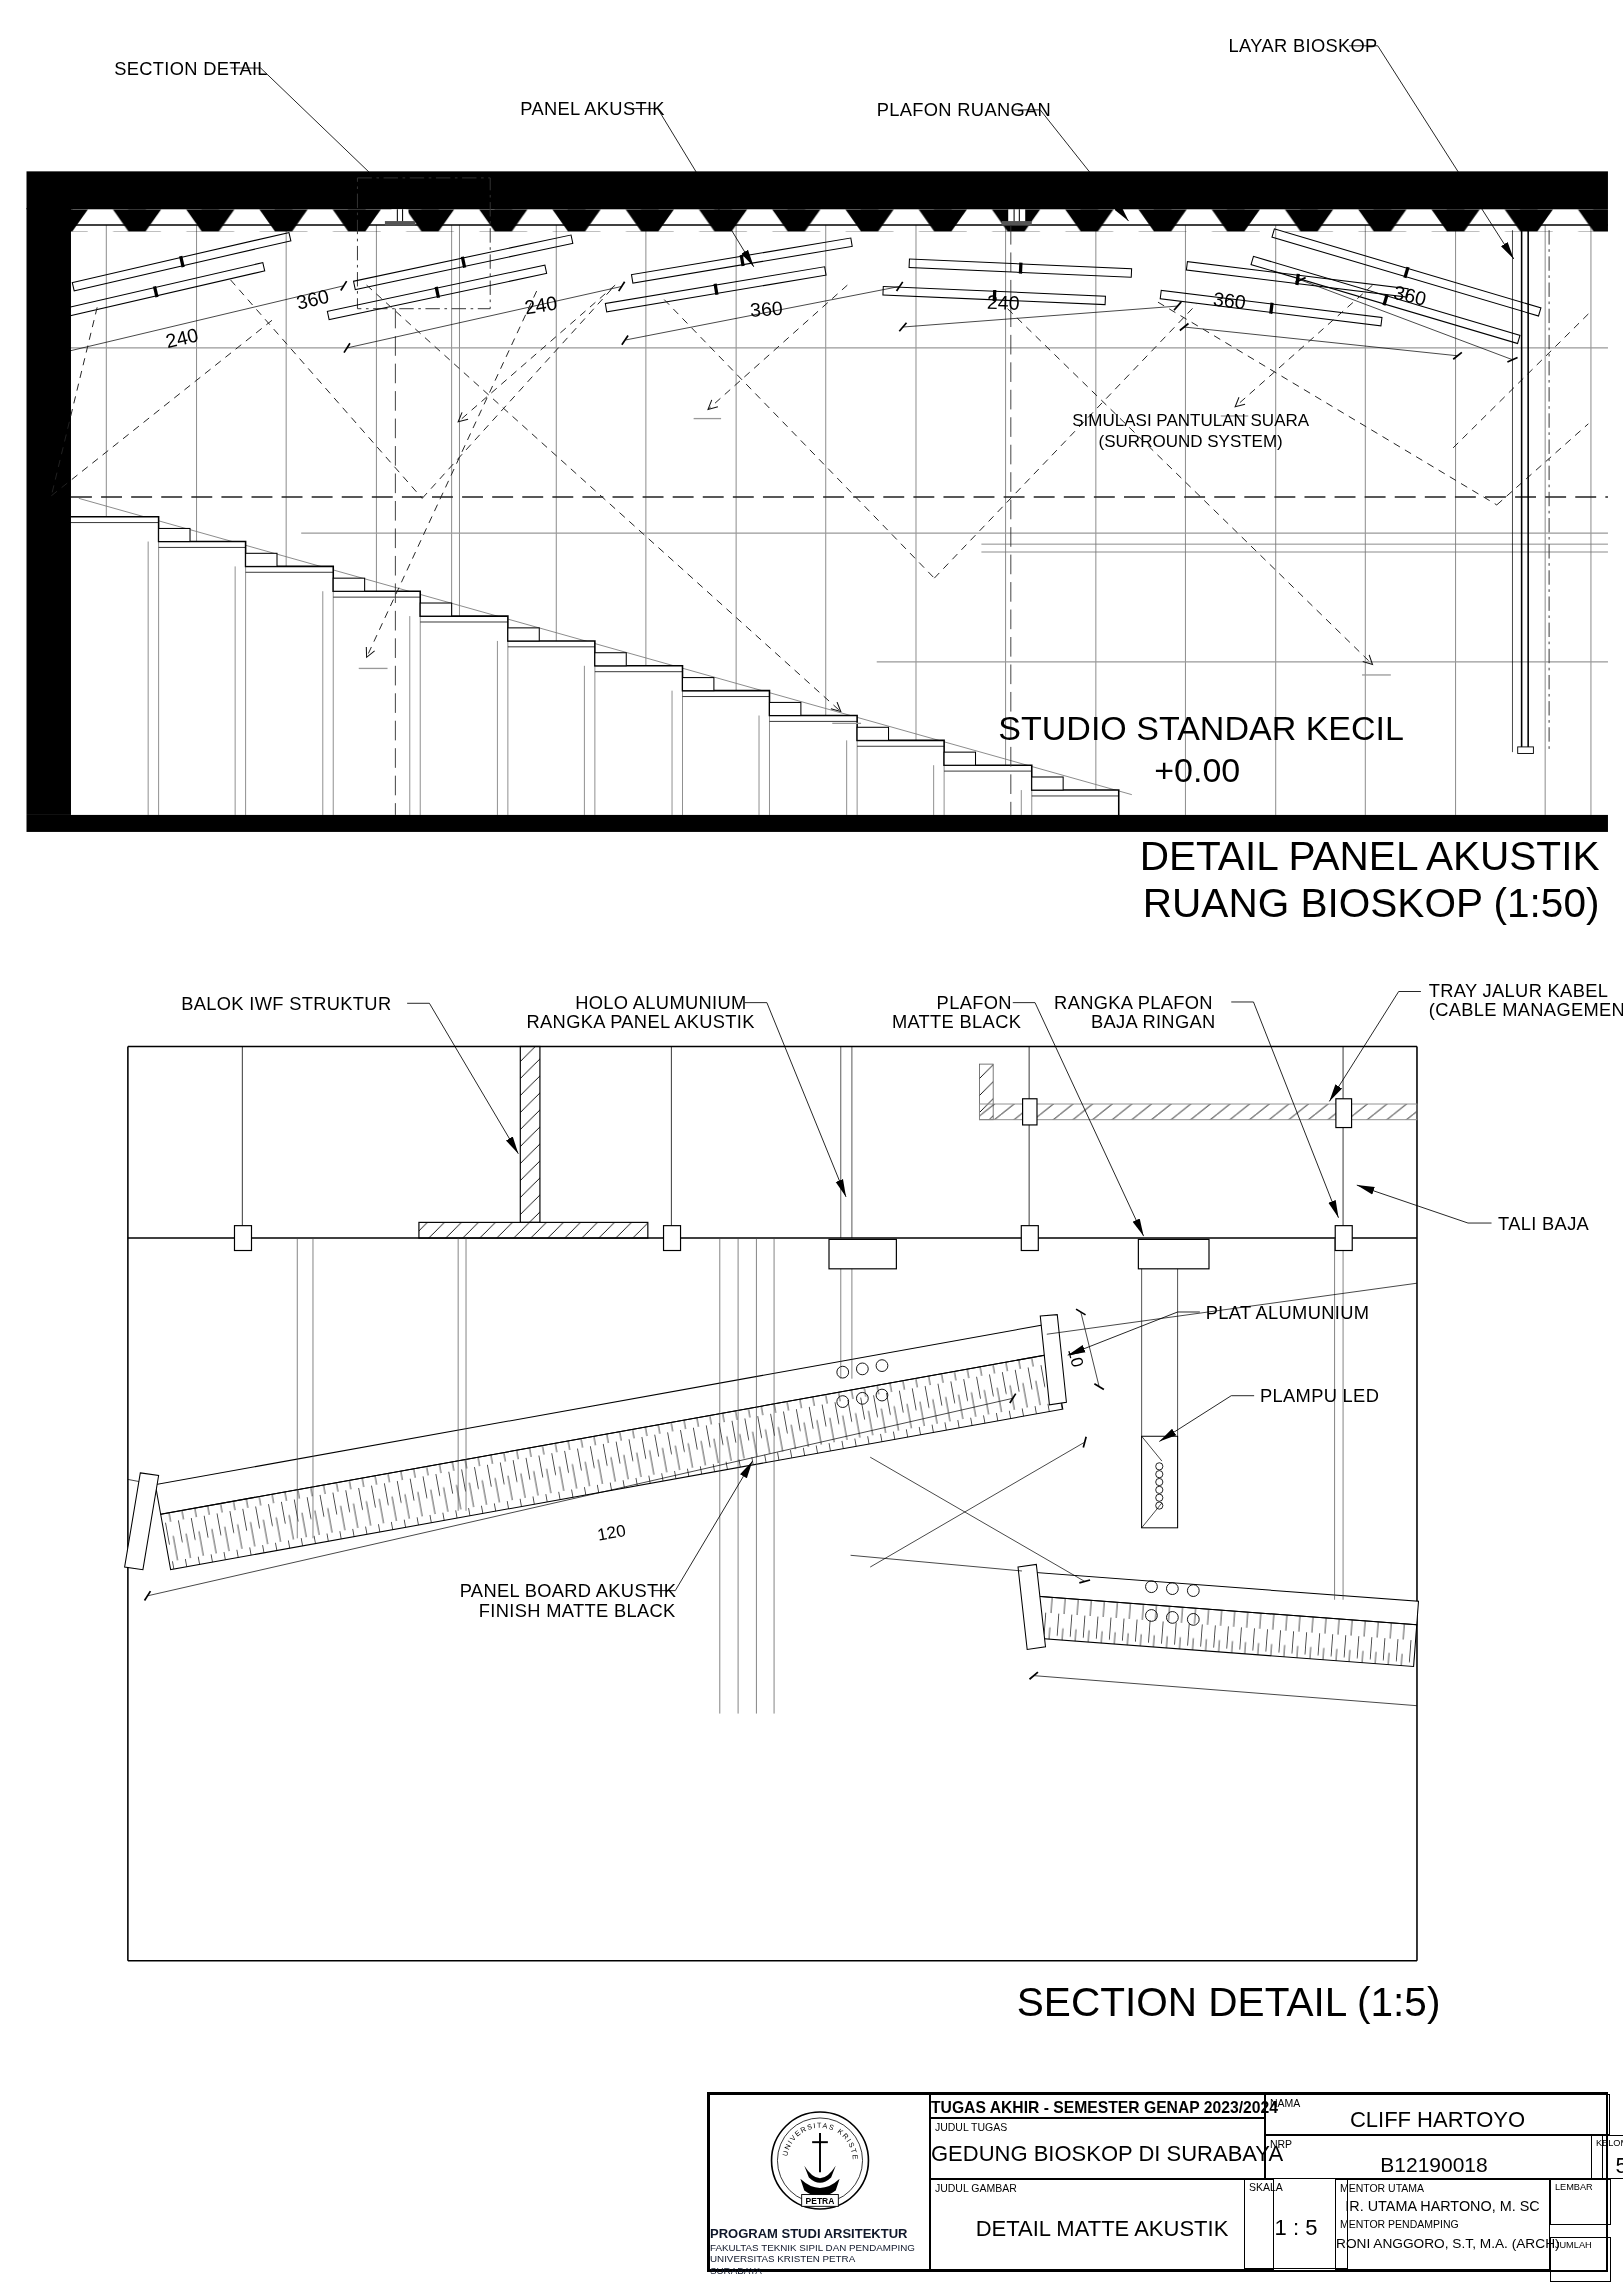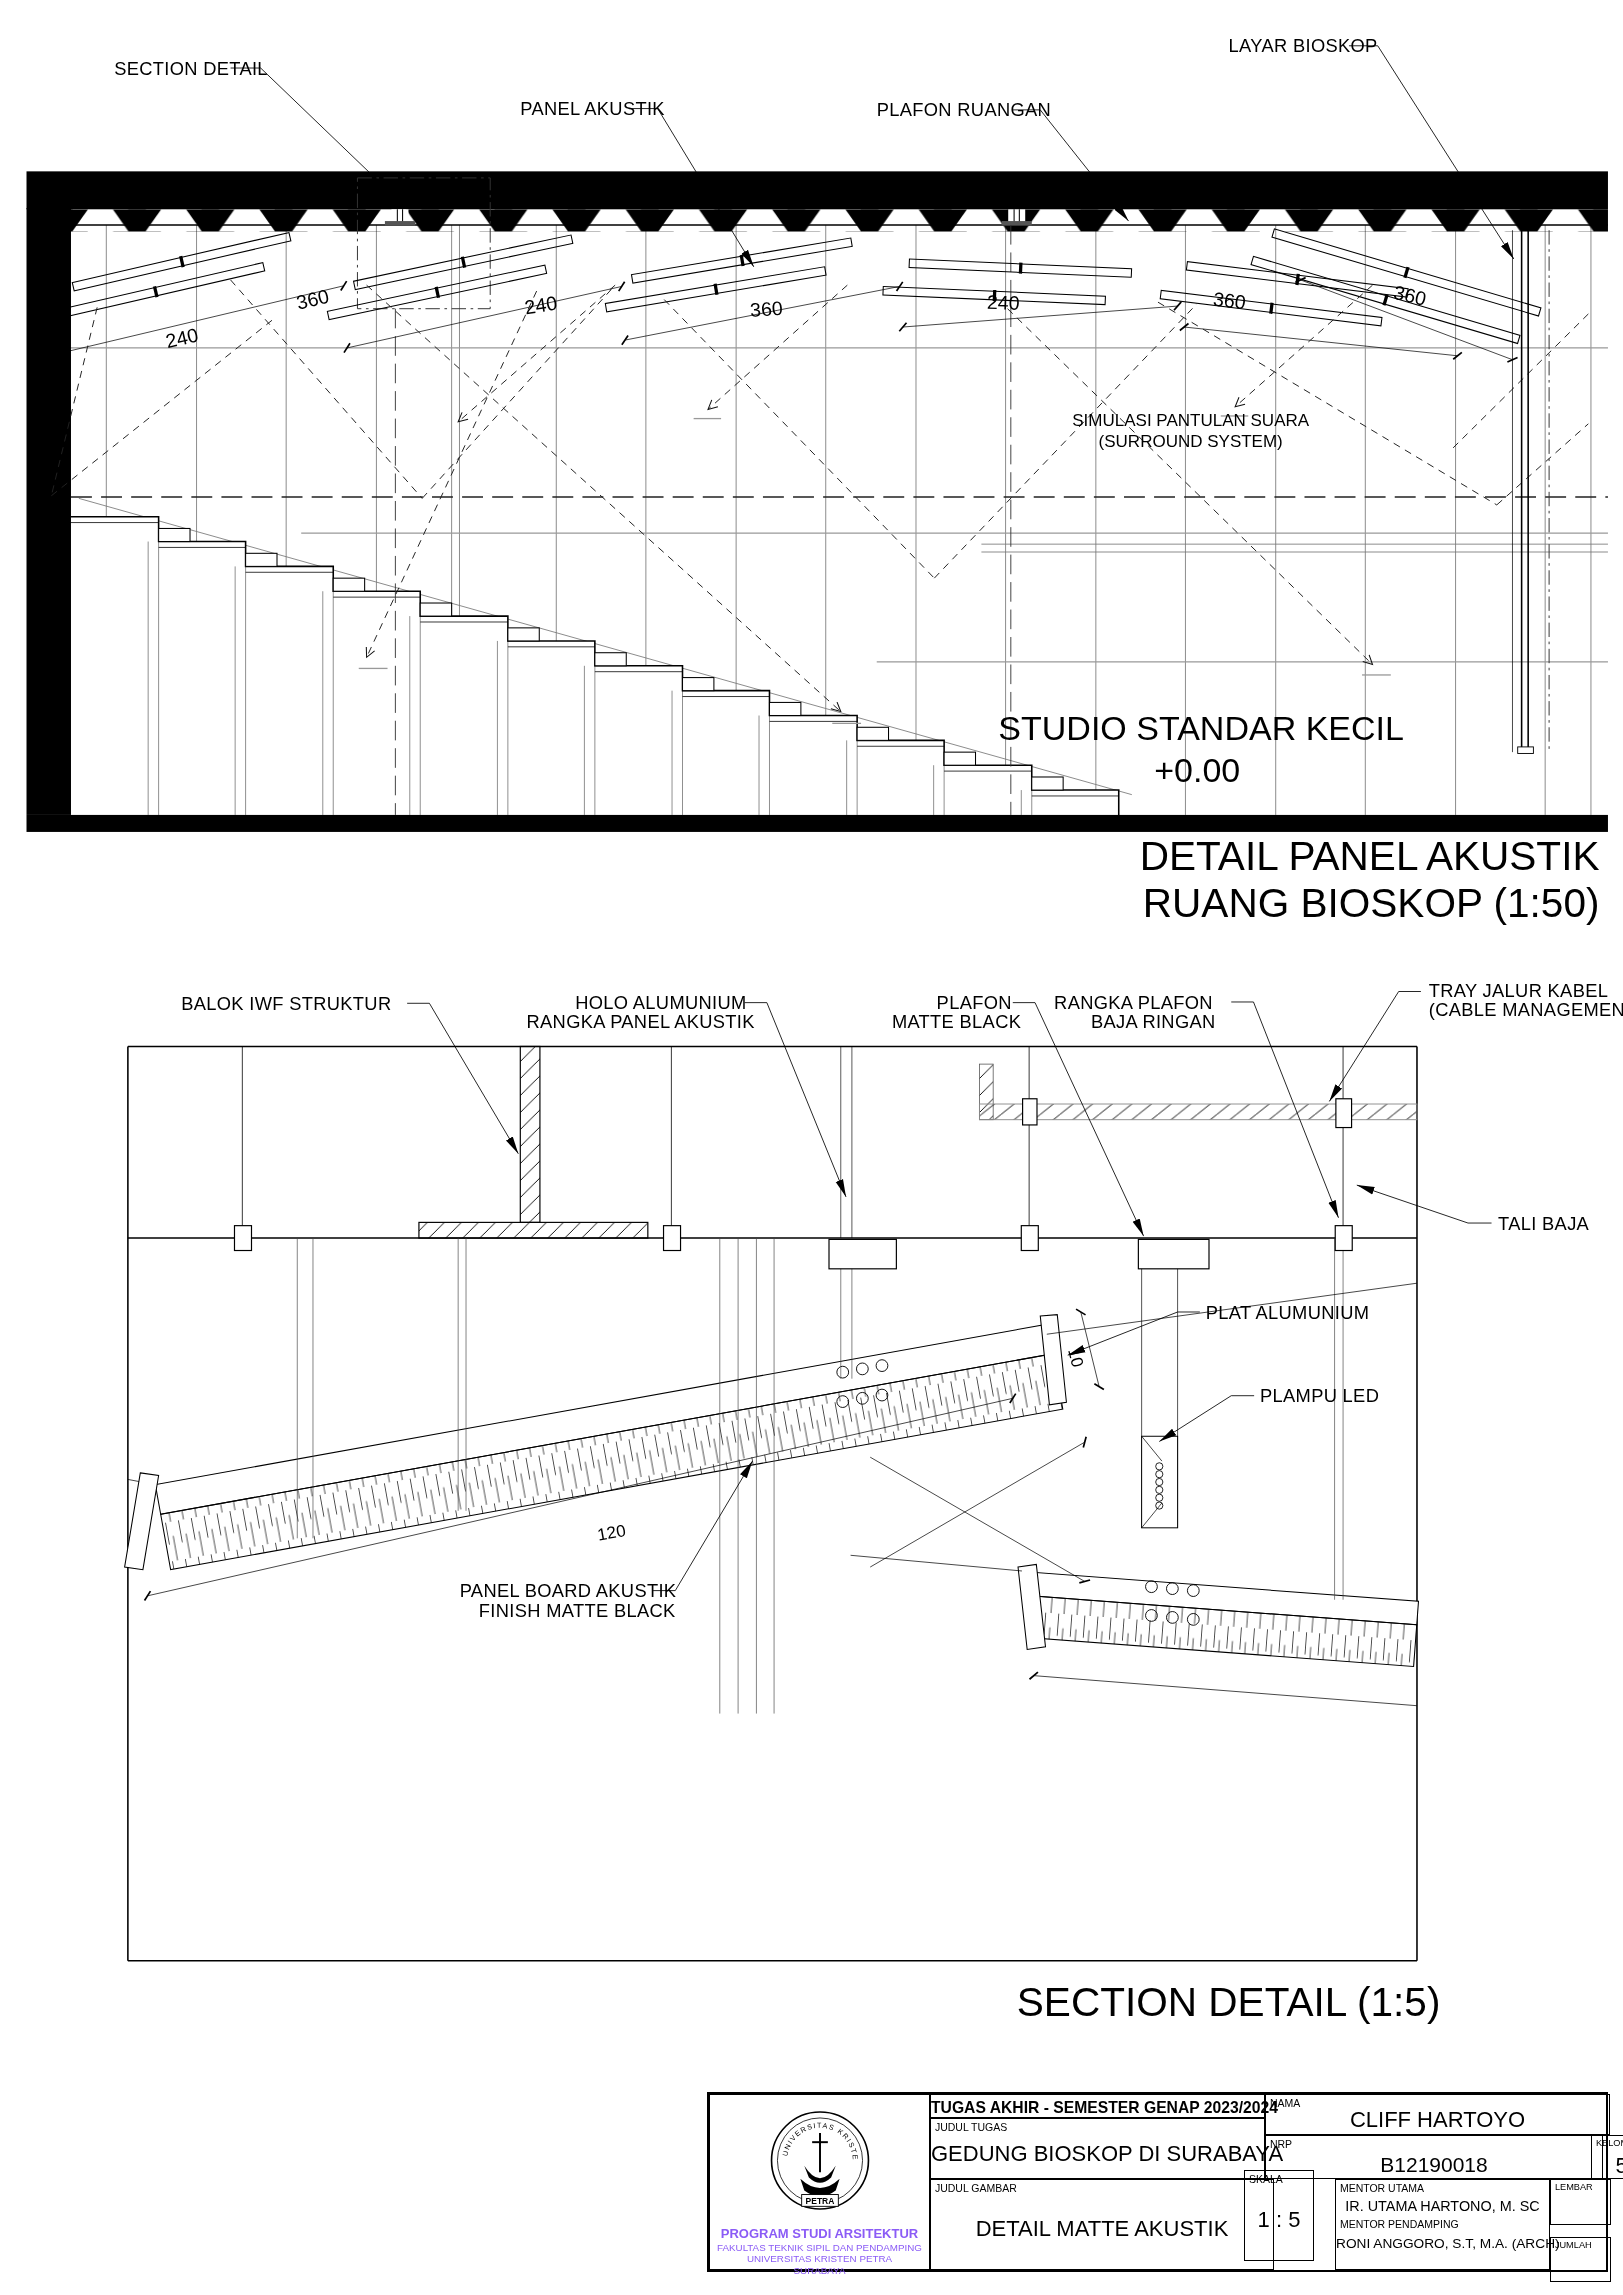--- a/index.html
+++ b/index.html
@@ -19,21 +19,21 @@
   .dd{stroke:#333;stroke-width:1.5;fill:none;stroke-dasharray:22 7 4 7}
   .ld{stroke:#000;stroke-width:1.3;fill:none}
   .dim{stroke:#000;stroke-width:1.1;fill:none}
   .ft{stroke:#999;stroke-width:2;fill:none}
   
   .tb{position:absolute;left:707px;top:2092px;width:901px;height:180px;
       border:2px solid #000;box-sizing:border-box;background:#fff}
   .tb .cell{position:absolute;border:0.8px solid #000;box-sizing:border-box}
   .tb .tag{position:absolute;left:3.9px;top:2px;font-size:10.5px;color:#000;white-space:nowrap}
   .tb .val{position:absolute;width:100%;text-align:center;color:#000;white-space:nowrap}
-  .inst{position:absolute;width:100%;text-align:center;color:#8b5cf6;white-space:nowrap}
+  .inst{position:absolute;width:100%;text-align:left;color:#0f172a;white-space:nowrap}
 </style>
 </head>
 <body>
 
 <div class="page">
 
 <svg width="1624" height="2295" viewBox="0 0 2482 3509">
   <defs>
     <pattern id="teeth" x="40" y="320" width="112" height="34" patternUnits="userSpaceOnUse">
       <polygon points="20,0 94,0 70,34 44,34" fill="#000"></polygon>
@@ -509,21 +509,21 @@
   <div class="cell" style="left:882px;top:41px;width:61px;height:44px">
     <div class="tag" style="font-size:9.2px">KELOMPOK</div>
     <div class="val" style="top:17px;font-size:22px">5</div>
   </div>
 
   <div class="cell" style="left:221px;top:85px;width:344px;height:91px">
     <div class="tag">JUDUL GAMBAR</div>
     <div class="val" style="top:36px;font-size:22px">DETAIL MATTE AKUSTIK</div>
   </div>
 
-  <div class="cell" style="left:535px;top:76px;width:70px;height:91px">
+  <div class="cell" style="left:535px;top:84px;width:104px;height:91px">
     <div class="tag">SKALA</div>
     <div class="val" style="top:36px;font-size:22px">1 : 5</div>
   </div>
 
   <div class="cell" style="left:626px;top:85px;width:215px;height:91px">
     <div class="tag">MENTOR UTAMA</div>
     <div class="val" style="top:18.3px;font-size:14.4px">IR. UTAMA HARTONO, M. SC</div>
     <div class="tag" style="top:38px">MENTOR PENDAMPING</div>
     <div class="val" style="top:56px;font-size:13.7px">RONI ANGGORO, S.T, M.A. (ARCH)</div>
   </div>

